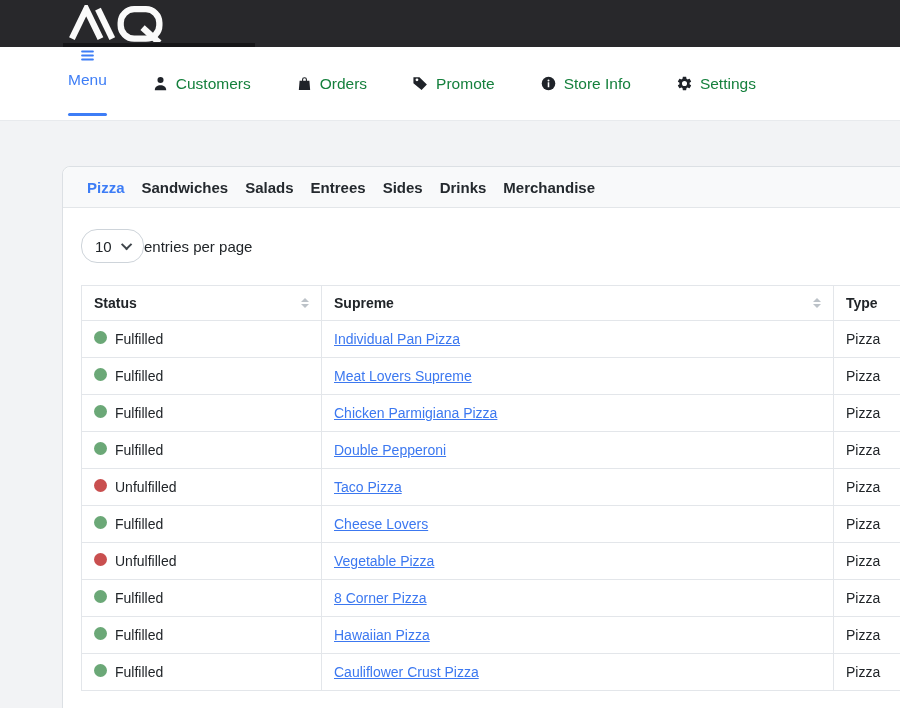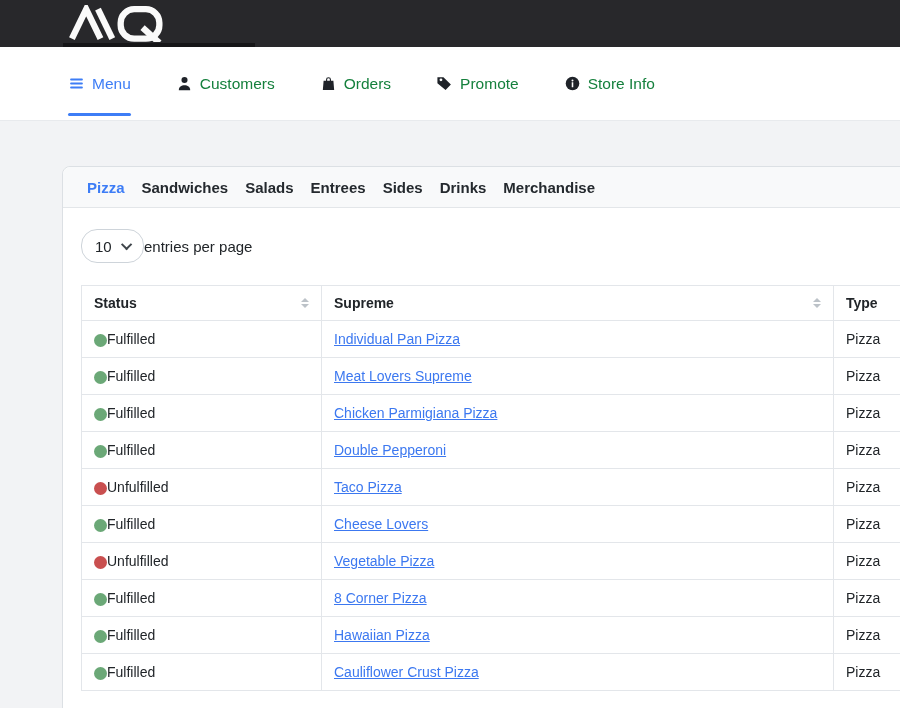--- a/index.html
+++ b/index.html
@@ -10,21 +10,21 @@
   .top-header { position:relative; height:47px; background:#28282b; }
   .logo { position:absolute; left:63px; top:5px; }
   .logo-underline { position:absolute; left:63px; bottom:0; width:192px; height:4px; background:#161618; }
 
   
   .nav { position:relative; height:74px; background:#fff; display:flex; align-items:stretch;
          padding-left:68px; gap:45px; border-bottom:1px solid #e8eaed; }
   .nav-item { position:relative; display:flex; align-items:center; gap:7px; cursor:pointer;
               font-size:15.5px; color:#15803d; }
   .nav-item .nicon { width:17px; height:17px; fill:#1f2329; display:block; }
-  .nav-item.active { color:var(--accent); }
+  .nav-item.active { color:var(--accent);flex-direction:column; }
   .nav-item.active .nicon { fill:var(--accent); }
   .nav-item.active::after { content:""; position:absolute; left:0; right:0; bottom:4px;
                             height:3px; border-radius:2px; background:var(--accent); }
 
   
   .page { height:587px; }
   .card { margin:45px 0 0 62px; width:980px; background:#fff;
           border:1px solid #dce0e4; border-radius:8px; }
   .card-header { display:flex; gap:17px; padding:10px 24px; background:#f8f9fa;
                  border-bottom:1px solid #e3e6e9; border-radius:8px 8px 0 0; height:41px; align-items:center; }
@@ -44,21 +44,21 @@
   
   table { border-collapse:collapse; table-layout:fixed; width:944px; }
   th, td { border:1px solid #e3e6ea; font-size:14px; text-align:left; vertical-align:middle; }
   th { height:35px; font-weight:bold; }
   td { height:37px; padding-left:12px; }
   .th-inner { display:flex; align-items:center; justify-content:space-between; padding:0 12px; }
   .sort { display:inline-flex; flex-direction:column; gap:2px; cursor:pointer; }
   .sort i { display:block; width:0; height:0; border-left:4px solid transparent; border-right:4px solid transparent; }
   .sort .up { border-bottom:4px solid #bcc2c8; }
   .sort .down { border-top:4px solid #bcc2c8; }
-  .status-cell { display:flex; align-items:flex-end; gap:0; }
+  .status-cell { display:flex; align-items:flex-start; gap:8px; }
   .dot { width:13px; height:13px; border-radius:50%; flex:0 0 auto; }
   .dot.fulfilled { background:var(--fulfilled); }
   .dot.unfulfilled { background:var(--unfulfilled); }
   td a { color:var(--link); text-decoration:underline; cursor:pointer;margin-top:20px; }
 
   .summary { margin-top:16px; font-size:15px; color:#3f454b; }
 
   .hidden-defs { position:absolute; width:0; height:0; overflow:hidden; }
 </style>
 </head>
@@ -134,20 +134,26 @@
     <span class="nav-label">Promote</span>
   </div>
 
   <div class="nav-item">
     <svg class="nicon">
           <use href="#info-icon"></use>
         </svg>
     <span class="nav-label">Store Info</span>
   </div>
 
+  <div class="nav-item">
+    <svg class="nicon">
+          <use href="#gear-icon"></use>
+        </svg>
+    <span class="nav-label">Settings</span>
+  </div>
 </nav>
 
   <main class="page">
     <section class="card">
 
       <div class="card-header">
   <span class="tab active">Pizza</span>
 
   <span class="tab">Sandwiches</span>
 

